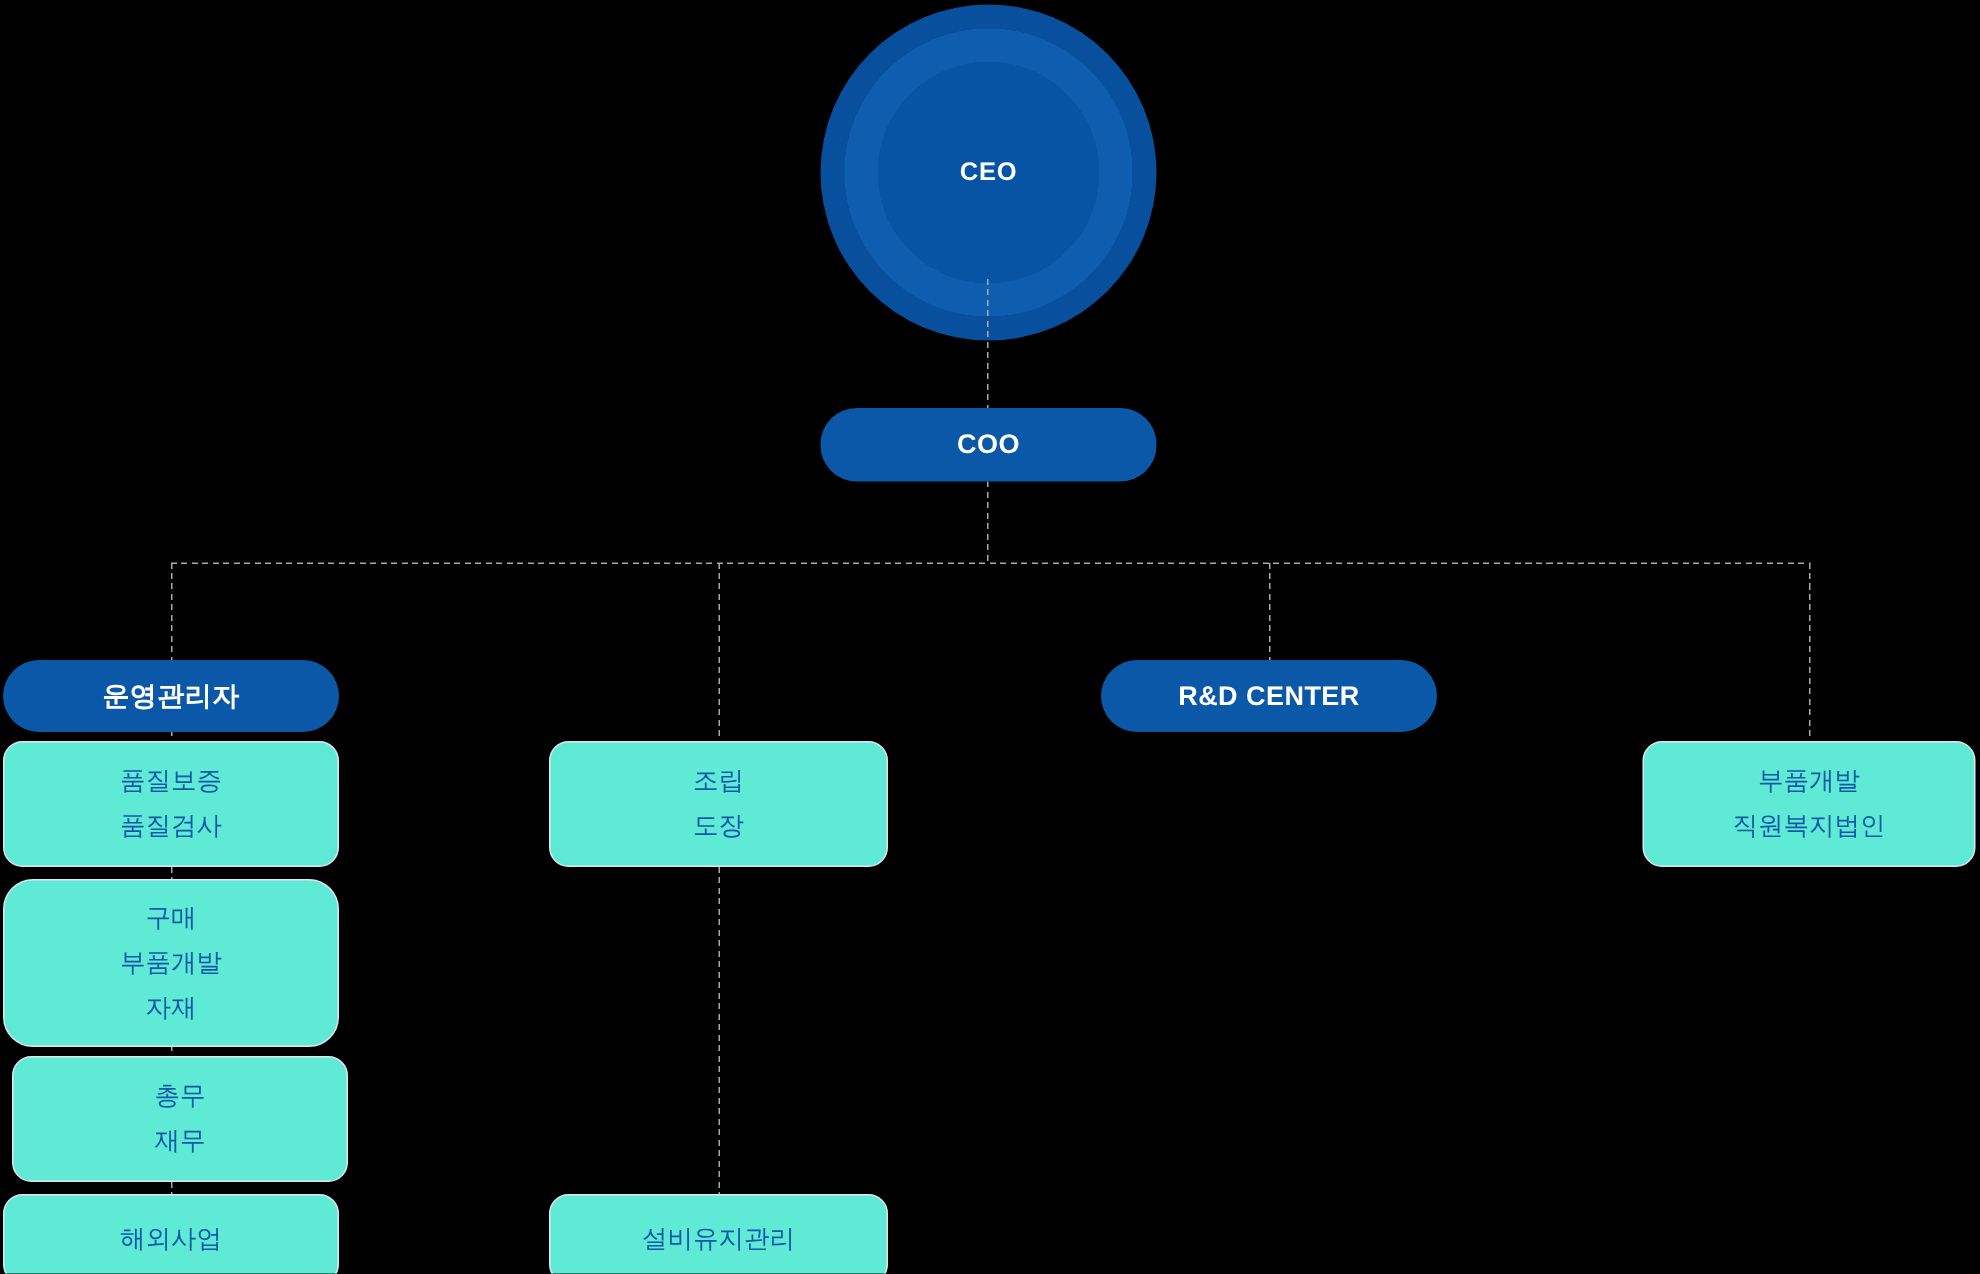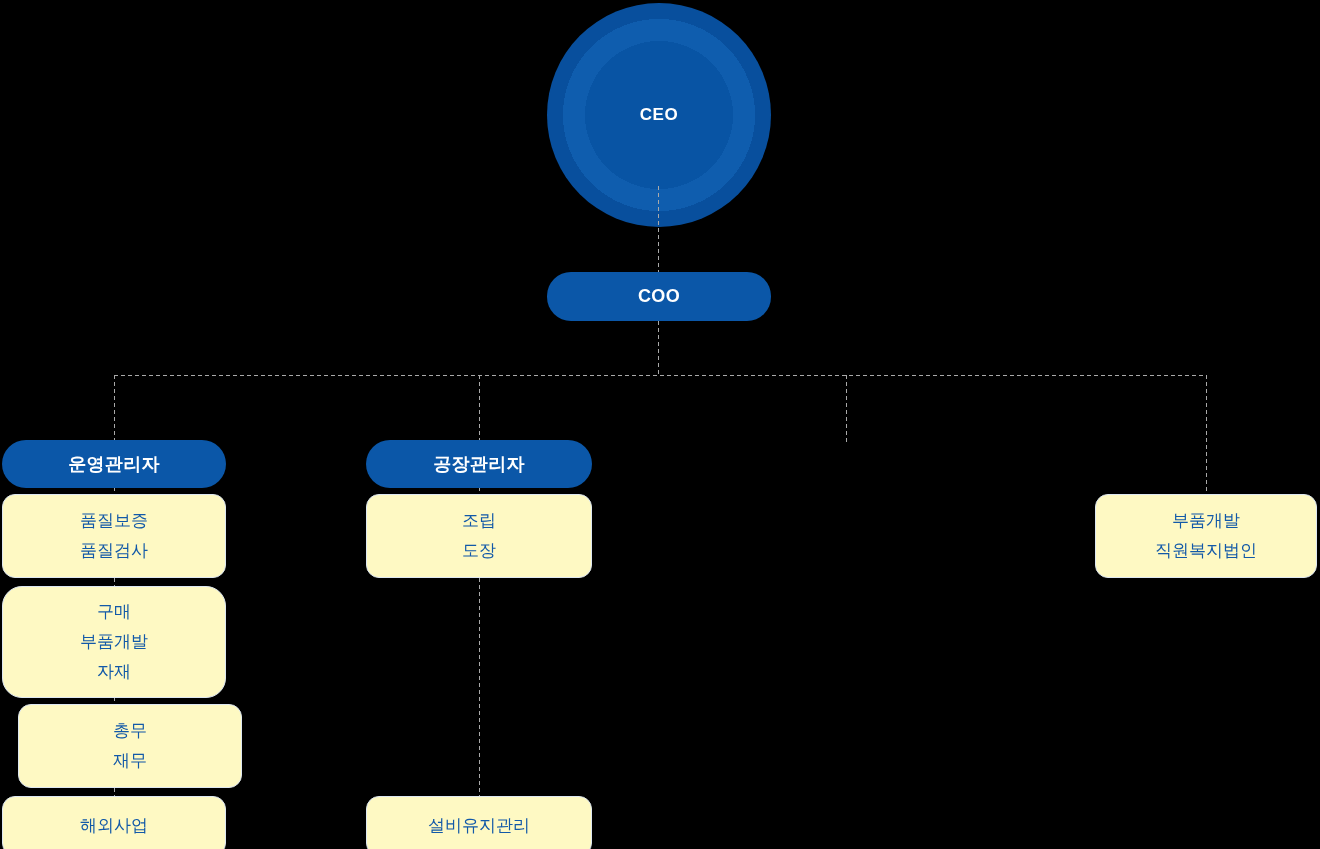--- a/index.html
+++ b/index.html
@@ -23,21 +23,21 @@
   }
   .ceo span{color:#fff;font-weight:bold;font-size:17px;letter-spacing:.5px;}
 
   .pill{
     position:absolute;height:48px;border-radius:24px;background:#0b57a8;
     display:flex;align-items:center;justify-content:center;z-index:2;
   }
   .pill span{color:#fff;font-weight:bold;font-size:18px;letter-spacing:.3px;}
 
   .box{
-    position:absolute;background:#fef9c3;border:1px solid #dde7f1;border-radius:13px;
+    position:absolute;background:#5eead4;border:1px solid #dde7f1;border-radius:13px;
     display:flex;flex-direction:column;align-items:center;justify-content:center;
     z-index:2;box-sizing:border-box;
   }
   .box span{color:#1259a8;font-size:17px;font-weight:500;line-height:30px;white-space:nowrap;}
 </style>
 </head>
 <body>
 
 <div style="position:absolute;inset:0;">
 
@@ -61,38 +61,38 @@
   </div>
   <div class="box" style="left:2px;top:494px;width:224px;height:84px;">
     <span>품질보증</span>
     <span>품질검사</span>
   </div>
   <div class="box" style="left:2px;top:586px;width:224px;height:112px;border-radius:20px;">
     <span>구매</span>
     <span>부품개발</span>
     <span>자재</span>
   </div>
-  <div class="box" style="left:18px;top:704px;width:224px;height:84px;">
+  <div class="box" style="left:8px;top:704px;width:224px;height:84px;">
     <span>총무</span>
     <span>재무</span>
   </div>
   <div class="box" style="left:2px;top:796px;width:224px;height:60px;">
     <span>해외사업</span>
   </div>
 
-  <div class="pill" style="left:366px;top:440px;width:226px;">
-    <span>공장관리자</span>
-  </div>
   <div class="box" style="left:366px;top:494px;width:226px;height:84px;">
     <span>조립</span>
     <span>도장</span>
   </div>
   <div class="box" style="left:366px;top:796px;width:226px;height:60px;">
     <span>설비유지관리</span>
   </div>
 
+  <div class="pill" style="left:734px;top:440px;width:224px;">
+    <span>R&amp;D CENTER</span>
+  </div>
 
   <div class="box" style="left:1095px;top:494px;width:222px;height:84px;">
     <span>부품개발</span>
     <span>직원복지법인</span>
   </div>
 
 </div>
 
 </body></html>

